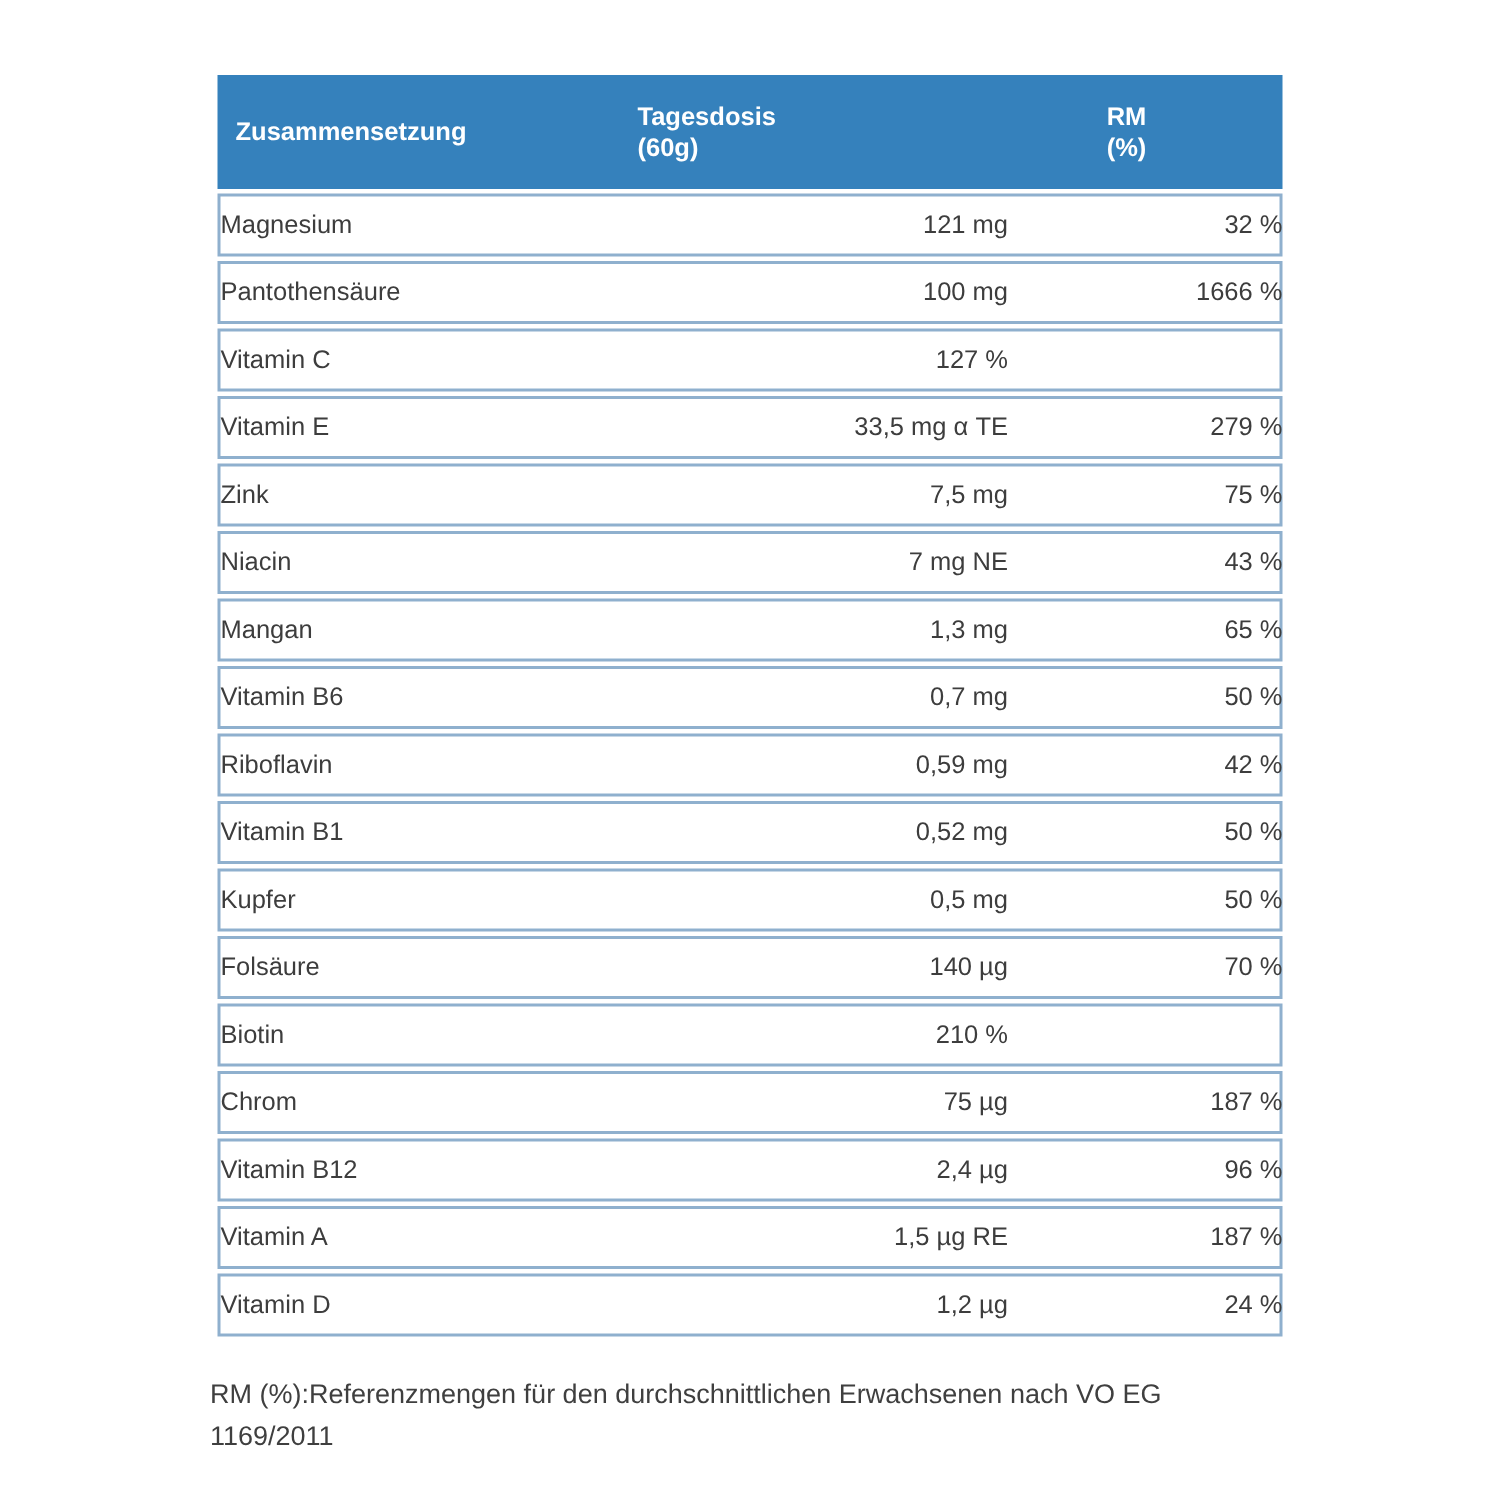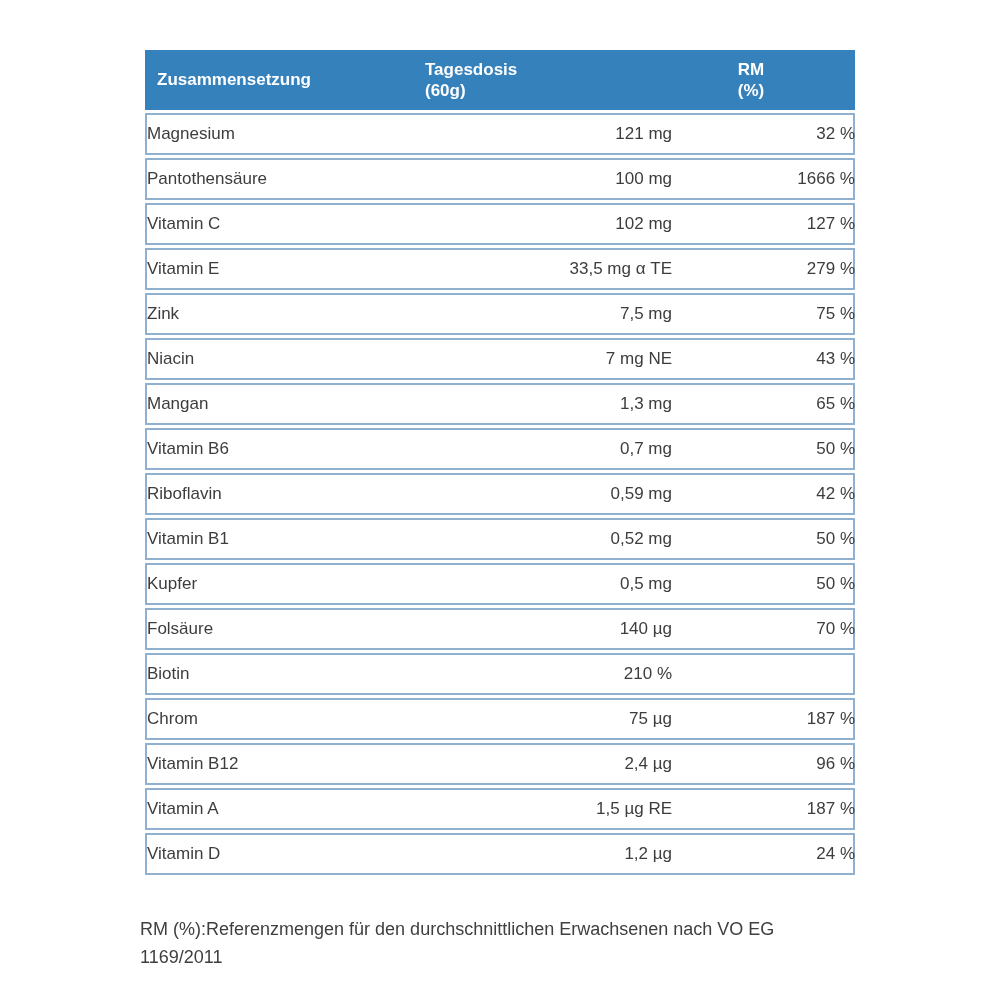--- a/index.html
+++ b/index.html
@@ -10,21 +10,21 @@
   }
   *{margin:0;padding:0;box-sizing:border-box;}
   html,body{width:1000px;height:1000px;background:#ffffff;
     font-family:"Liberation Sans","DejaVu Sans",sans-serif;color:var(--text);}
   .page{position:relative;width:1000px;height:1000px;overflow:hidden;}
 
   .nutrition-table{position:absolute;left:145px;top:50px;width:710px;}
 
   .thead{
     display:grid;grid-template-columns:280px 247px 183px;align-items:center;
-    height:60px;background:var(--header-bg);color:var(--header-text);
+    height:76px;background:var(--header-bg);color:var(--header-text);
     font-weight:bold;font-size:17px;line-height:1.25;margin-bottom:3px;
   }
   .thead .cell-name{padding-left:12px;text-align:left;}
   .thead .cell-dose{text-align:left;}
   .thead .cell-rm{text-align:center;padding-right:25px;}
 
   .trow{
     display:grid;grid-template-columns:278px 247px 183px;align-items:center;
     height:42px;border:2px solid var(--border);margin-bottom:3px;
     font-size:17px;background:#ffffff;
@@ -65,21 +65,20 @@
       </div>
 
       <div class="trow">
         <div class="cell-name">Pantothensäure</div>
         <div class="cell-dose">100 mg</div>
         <div class="cell-rm">1666 %</div>
       </div>
 
       <div class="trow">
         <div class="cell-name">Vitamin C</div>
-        <div class="cell-dose">102 mg</div>
         <div class="cell-rm">127 %</div>
       </div>
 
       <div class="trow">
         <div class="cell-name">Vitamin E</div>
         <div class="cell-dose">33,5 mg α TE</div>
         <div class="cell-rm">279 %</div>
       </div>
 
       <div class="trow">

